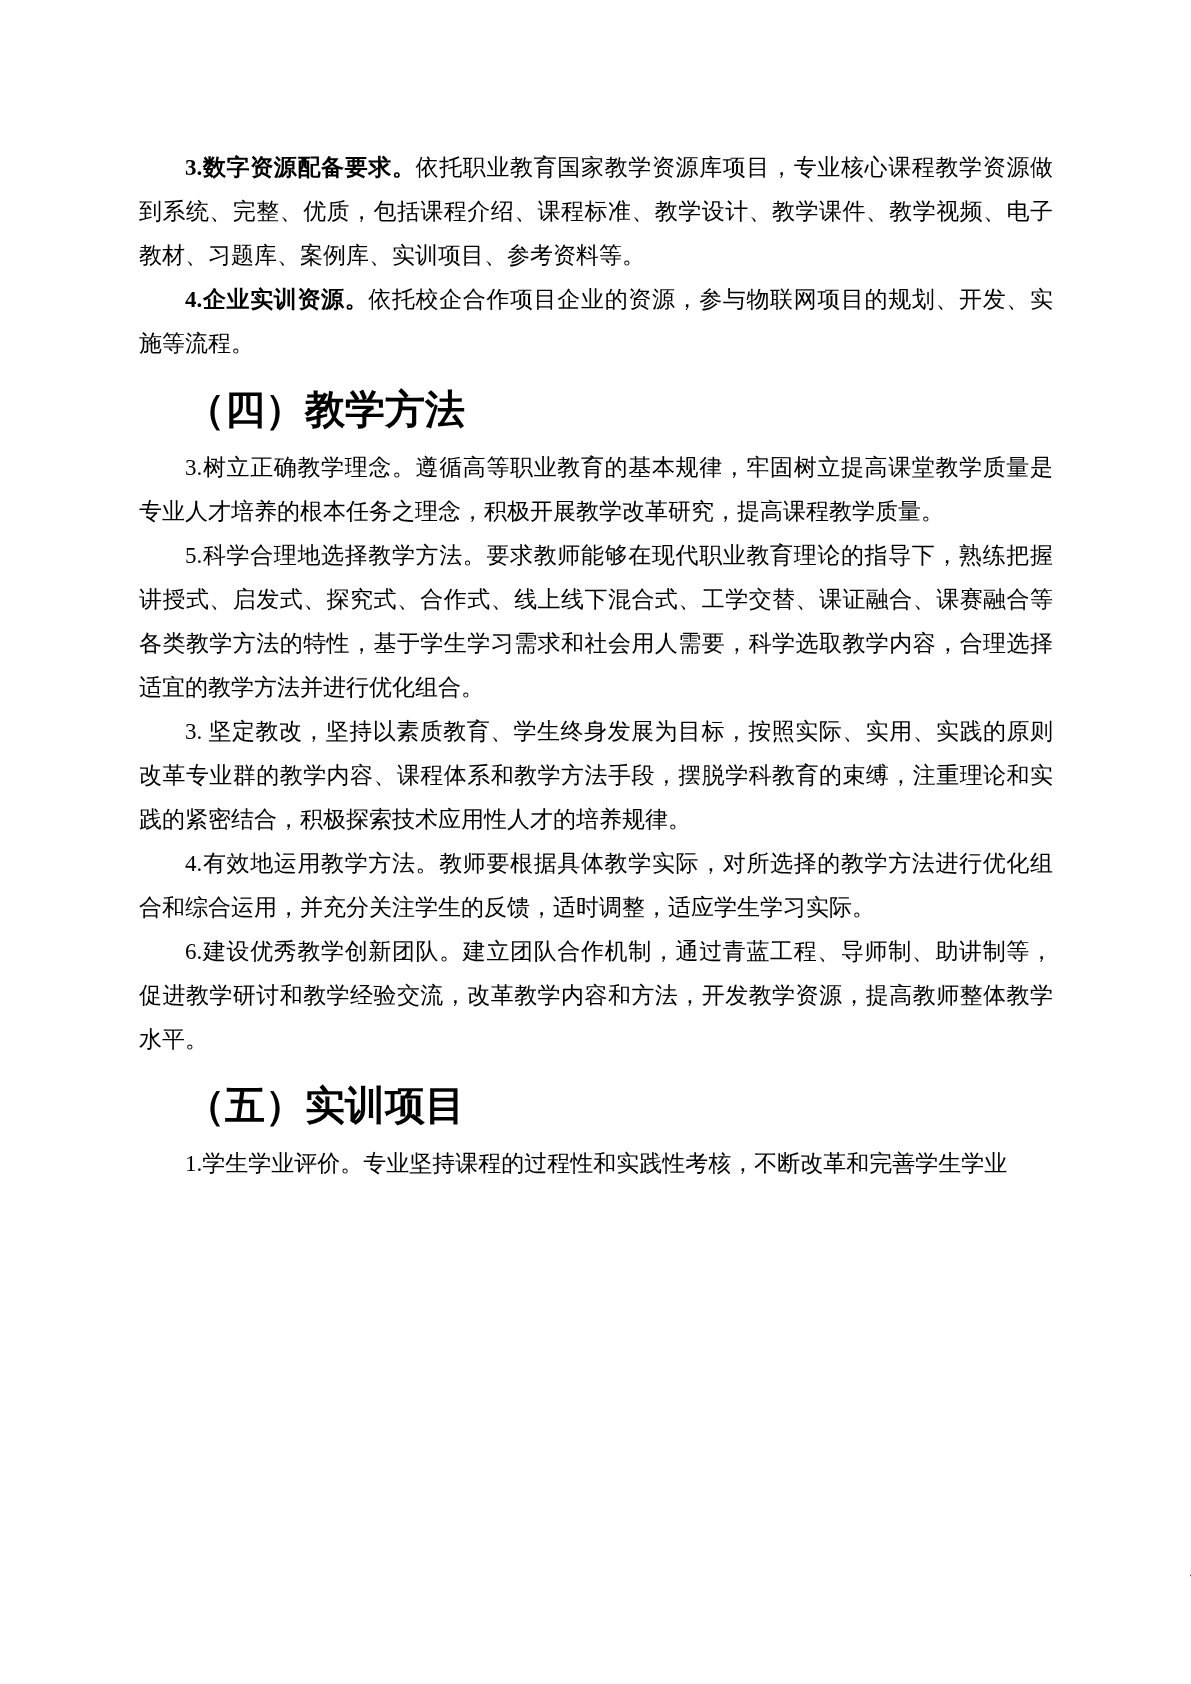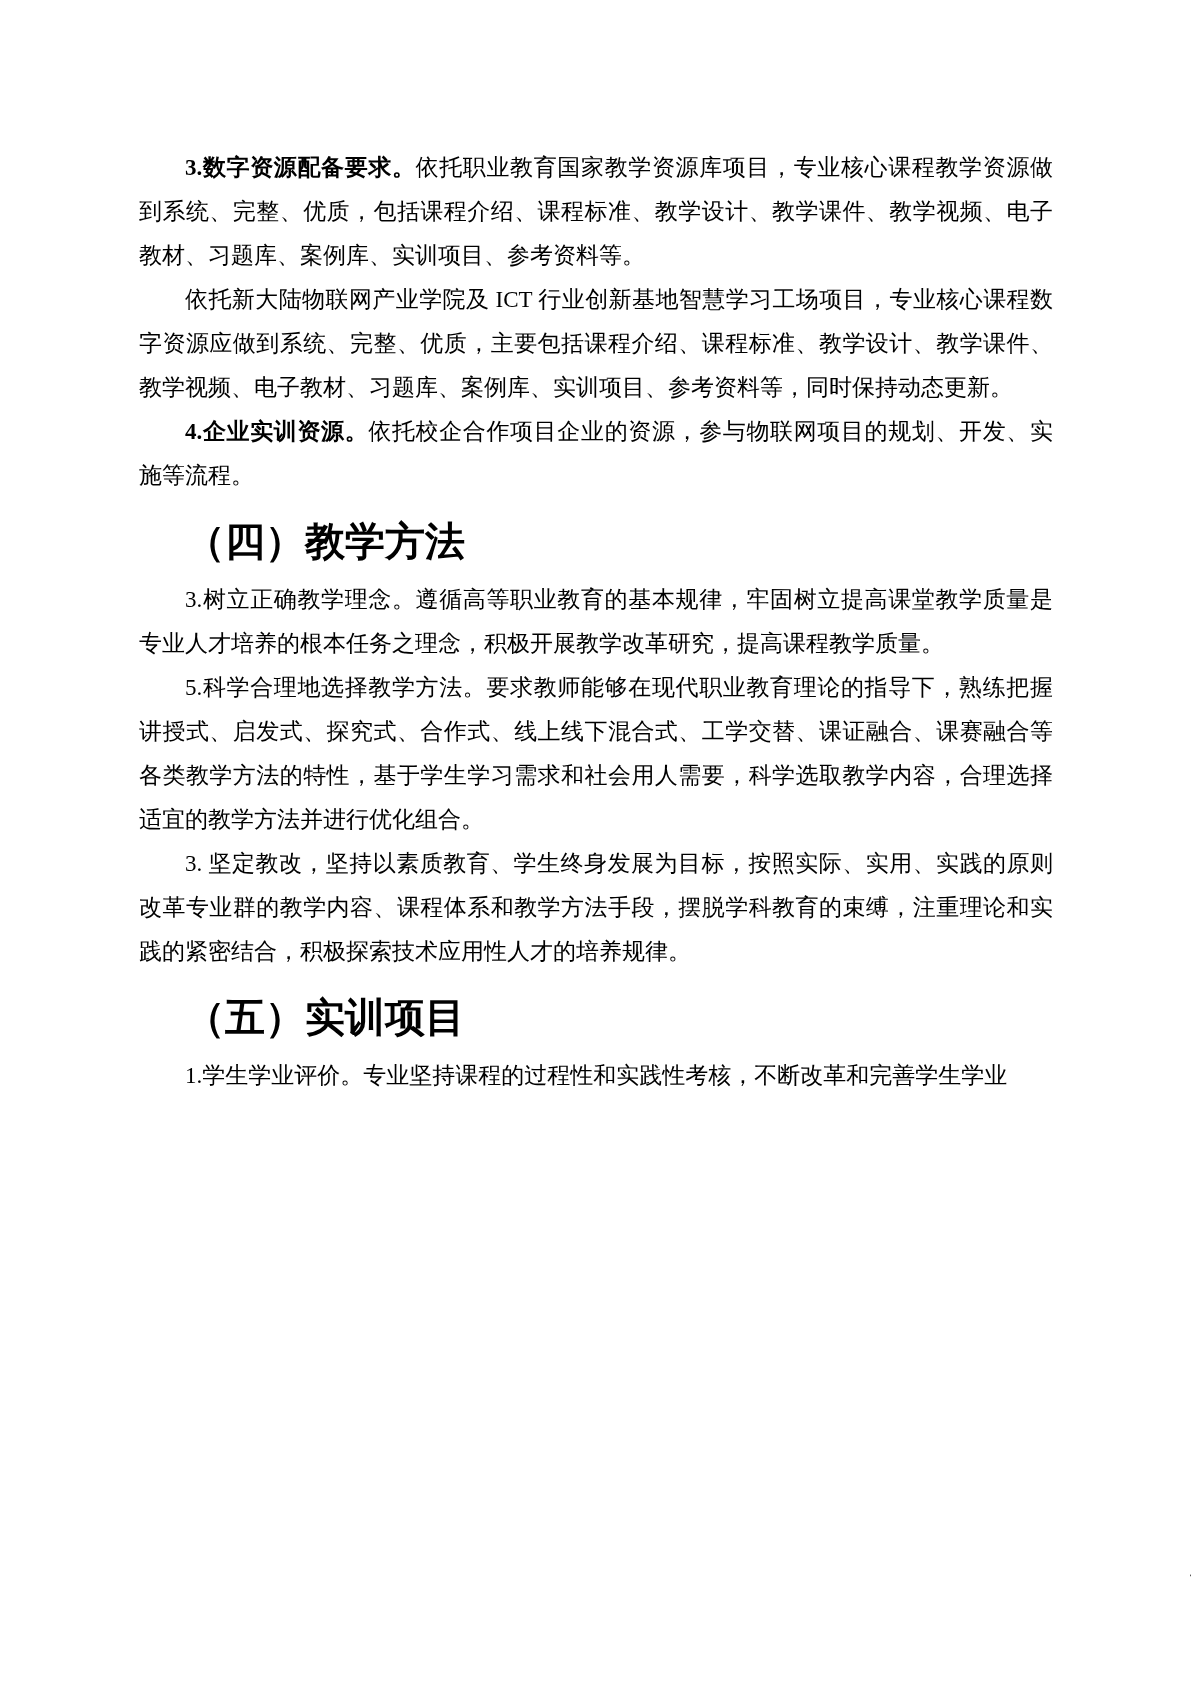--- a/index.html
+++ b/index.html
@@ -54,29 +54,30 @@
   }
 </style>
 </head>
 <body>
 
 <div class="page">
   <div class="content">
 
     <p class="para"><span class="lead">3.数字资源配备要求。</span><span>依托职业教育国家教学资源库项目，专业核心课程教学资源做到系统、完整、优质，包括课程介绍、课程标准、教学设计、教学课件、教学视频、电子教材、习题库、案例库、实训项目、参考资料等。</span></p>
 
-    <p class="para"><span>依托新大陆物联网产业学院及 ICT 行业创新基地智慧学习工场项目，专业核心课程数字资源应做到系统、完整、优质，主要包括课程介绍、课程标准、教学设计、教学课件、教学视频、电子教材、习题库、案例库、实训项目、参考资料等，同时保持动态更新。</span></p>
 
     <p class="para"><span class="lead">4.企业实训资源。</span><span>依托校企合作项目企业的资源，参与物联网项目的规划、开发、实施等流程。</span></p>
 
     <h2 class="heading">（四）教学方法</h2>
 
     <p class="para">3.树立正确教学理念。遵循高等职业教育的基本规律，牢固树立提高课堂教学质量是专业人才培养的根本任务之理念，积极开展教学改革研究，提高课程教学质量。</p>
     <p class="para">5.科学合理地选择教学方法。要求教师能够在现代职业教育理论的指导下，熟练把握讲授式、启发式、探究式、合作式、线上线下混合式、工学交替、课证融合、课赛融合等各类教学方法的特性，基于学生学习需求和社会用人需要，科学选取教学内容，合理选择适宜的教学方法并进行优化组合。</p>
     <p class="para">3. 坚定教改，坚持以素质教育、学生终身发展为目标，按照实际、实用、实践的原则改革专业群的教学内容、课程体系和教学方法手段，摆脱学科教育的束缚，注重理论和实践的紧密结合，积极探索技术应用性人才的培养规律。</p>
+    <p class="para">4.有效地运用教学方法。教师要根据具体教学实际，对所选择的教学方法进行优化组合和综合运用，并充分关注学生的反馈，适时调整，适应学生学习实际。</p>
+    <p class="para">6.建设优秀教学创新团队。建立团队合作机制，通过青蓝工程、导师制、助讲制等，促进教学研讨和教学经验交流，改革教学内容和方法，开发教学资源，提高教师整体教学水平。</p>
 
     <h2 class="heading">（五）实训项目</h2>
 
     <p class="para">1.学生学业评价。专业坚持课程的过程性和实践性考核，不断改革和完善学生学业</p>
 
   </div>
 
   <div class="page-number">46</div>
 </div>
 

